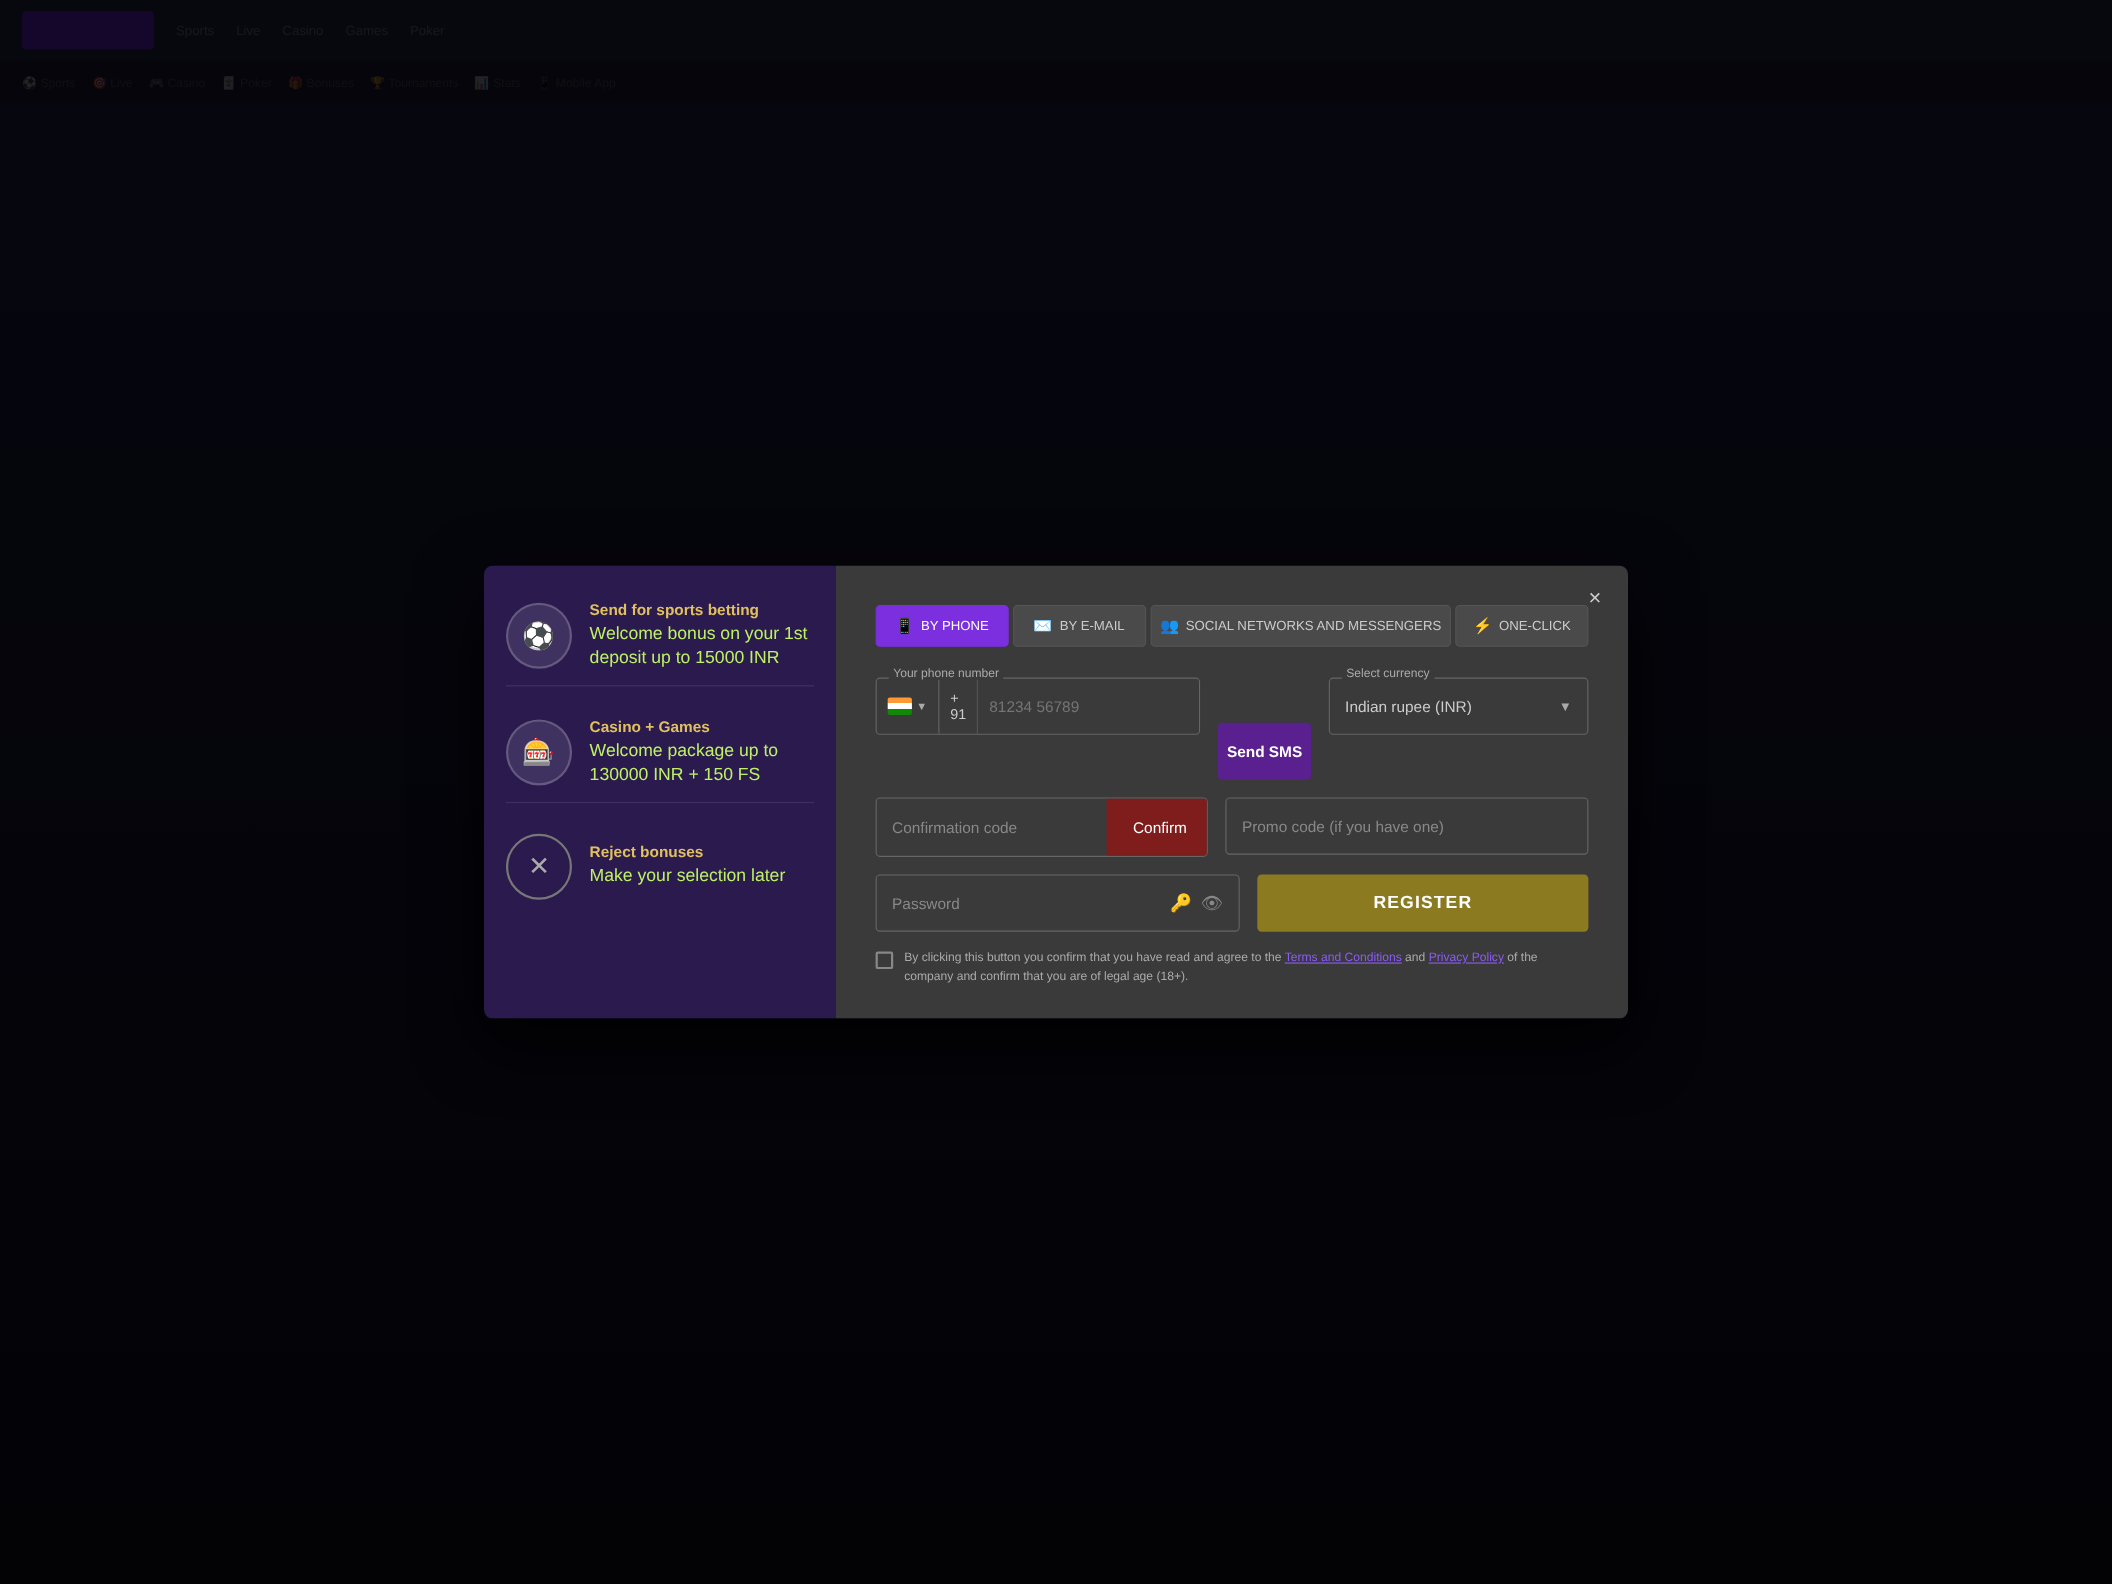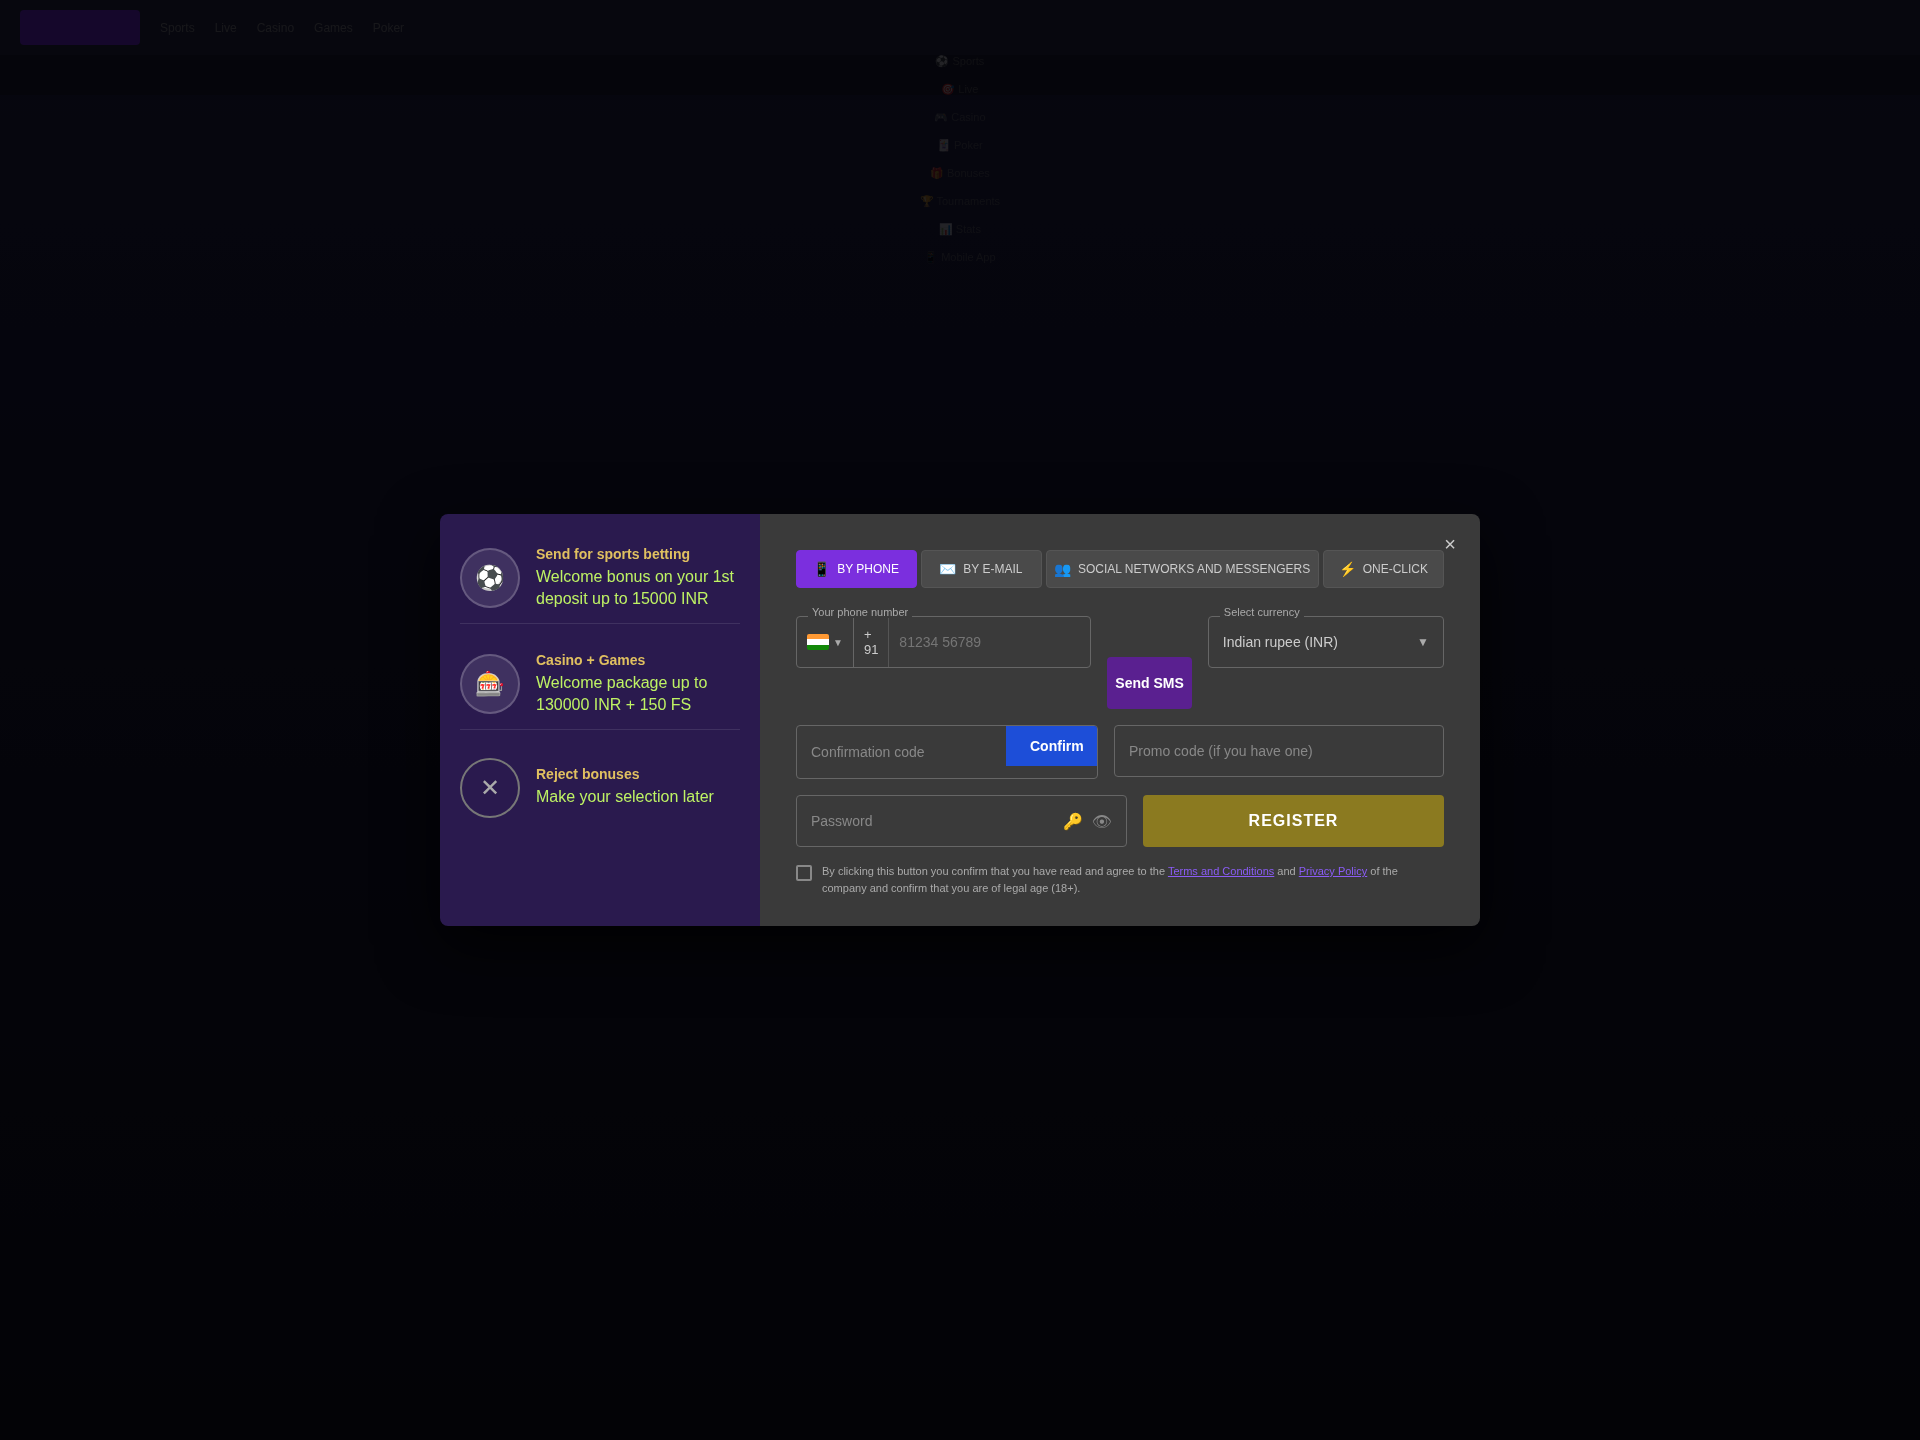--- a/index.html
+++ b/index.html
@@ -59,21 +59,20 @@
     .secondary-nav {
       position: absolute;
       top: 55px; left: 0; right: 0;
       height: 40px;
       background: #16162e;
       z-index: 0;
       display: flex;
       align-items: center;
       padding: 0 20px;
       gap: 15px;
-      flex-direction: column;
     }
 
     .sec-nav-item {
       color: #666;
       font-size: 11px;
       opacity: 0.5;
     }
 
     
     .modal-container {
@@ -362,27 +361,27 @@
       outline: none;
       height: 52px;
     }
 
     .confirm-input::placeholder {
       color: #888;
     }
 
     .confirm-btn {
       padding: 0 24px;
-      background: #1d4ed8;
+      background: #7f1d1d;
       border: none;
       color: #fff;
       font-size: 14px;
-      font-weight: bold;
-      cursor: pointer;
-      height: 40px;
+      font-weight: normal;
+      cursor: pointer;
+      height: 52px;
     }
 
     .promo-input-wrapper {
       flex: 1;
       border: 1px solid #666;
       border-radius: 4px;
       background: #3a3a3a;
       height: 52px;
       display: flex;
       align-items: center;

